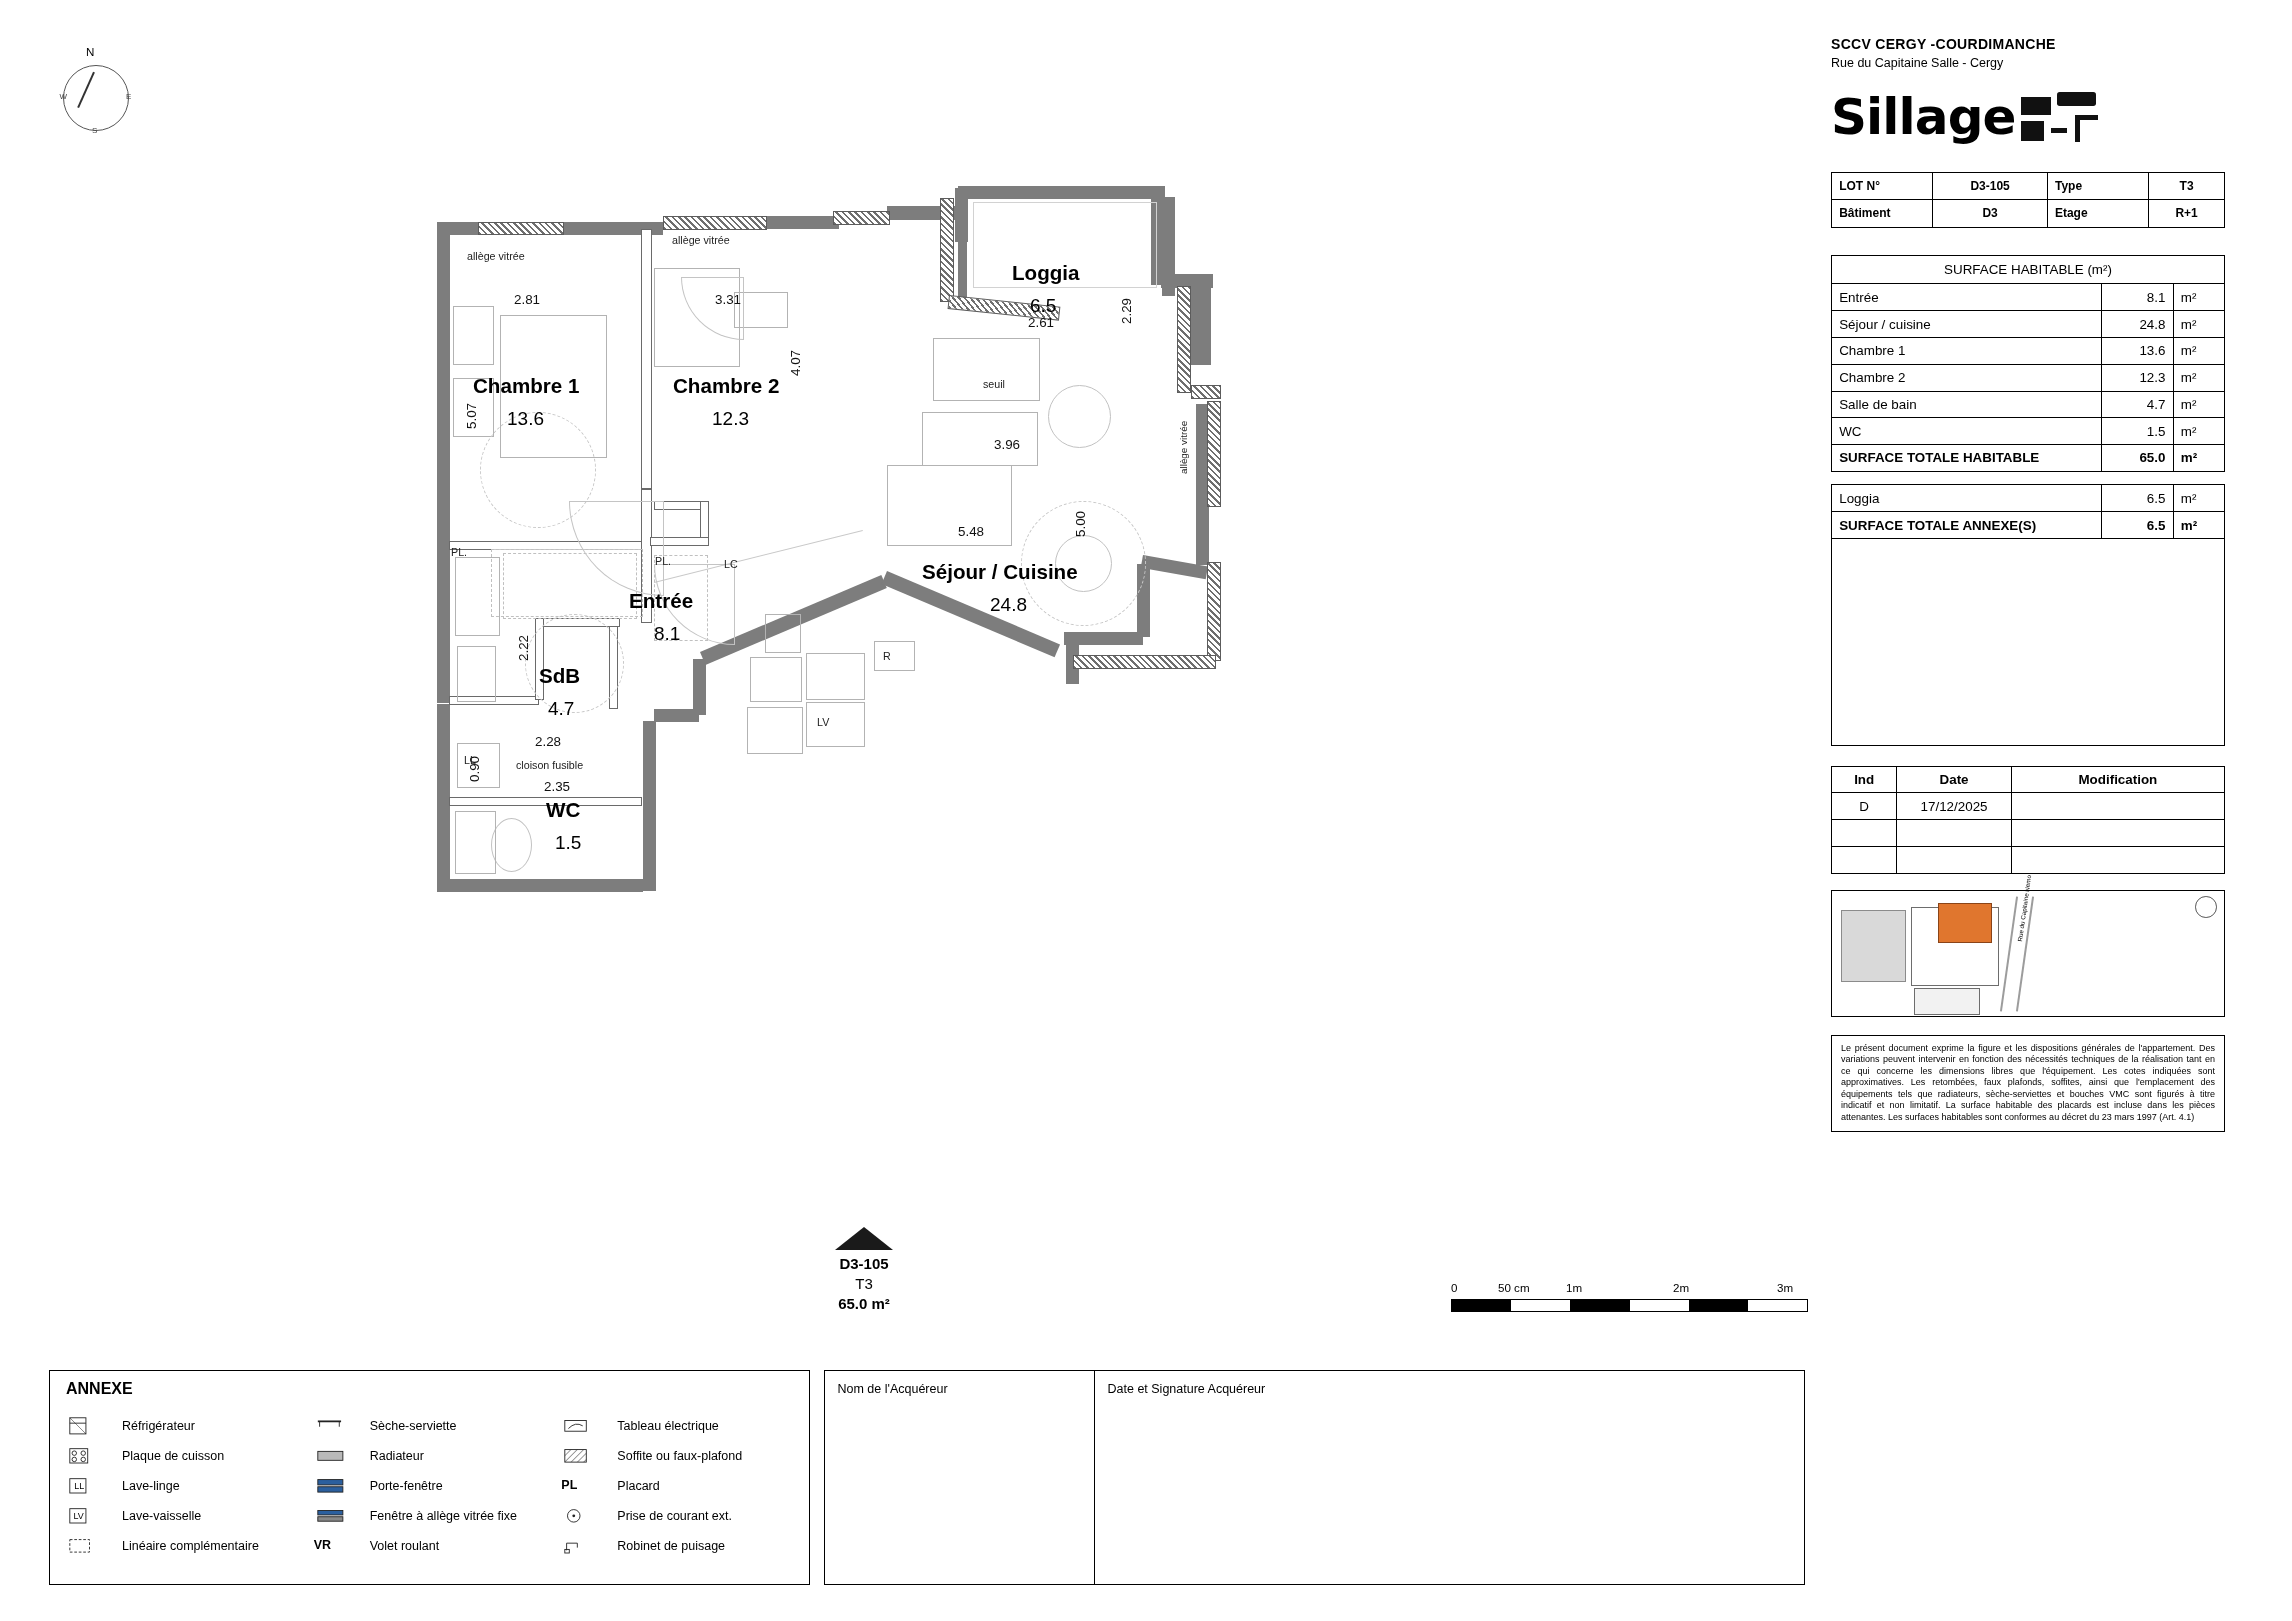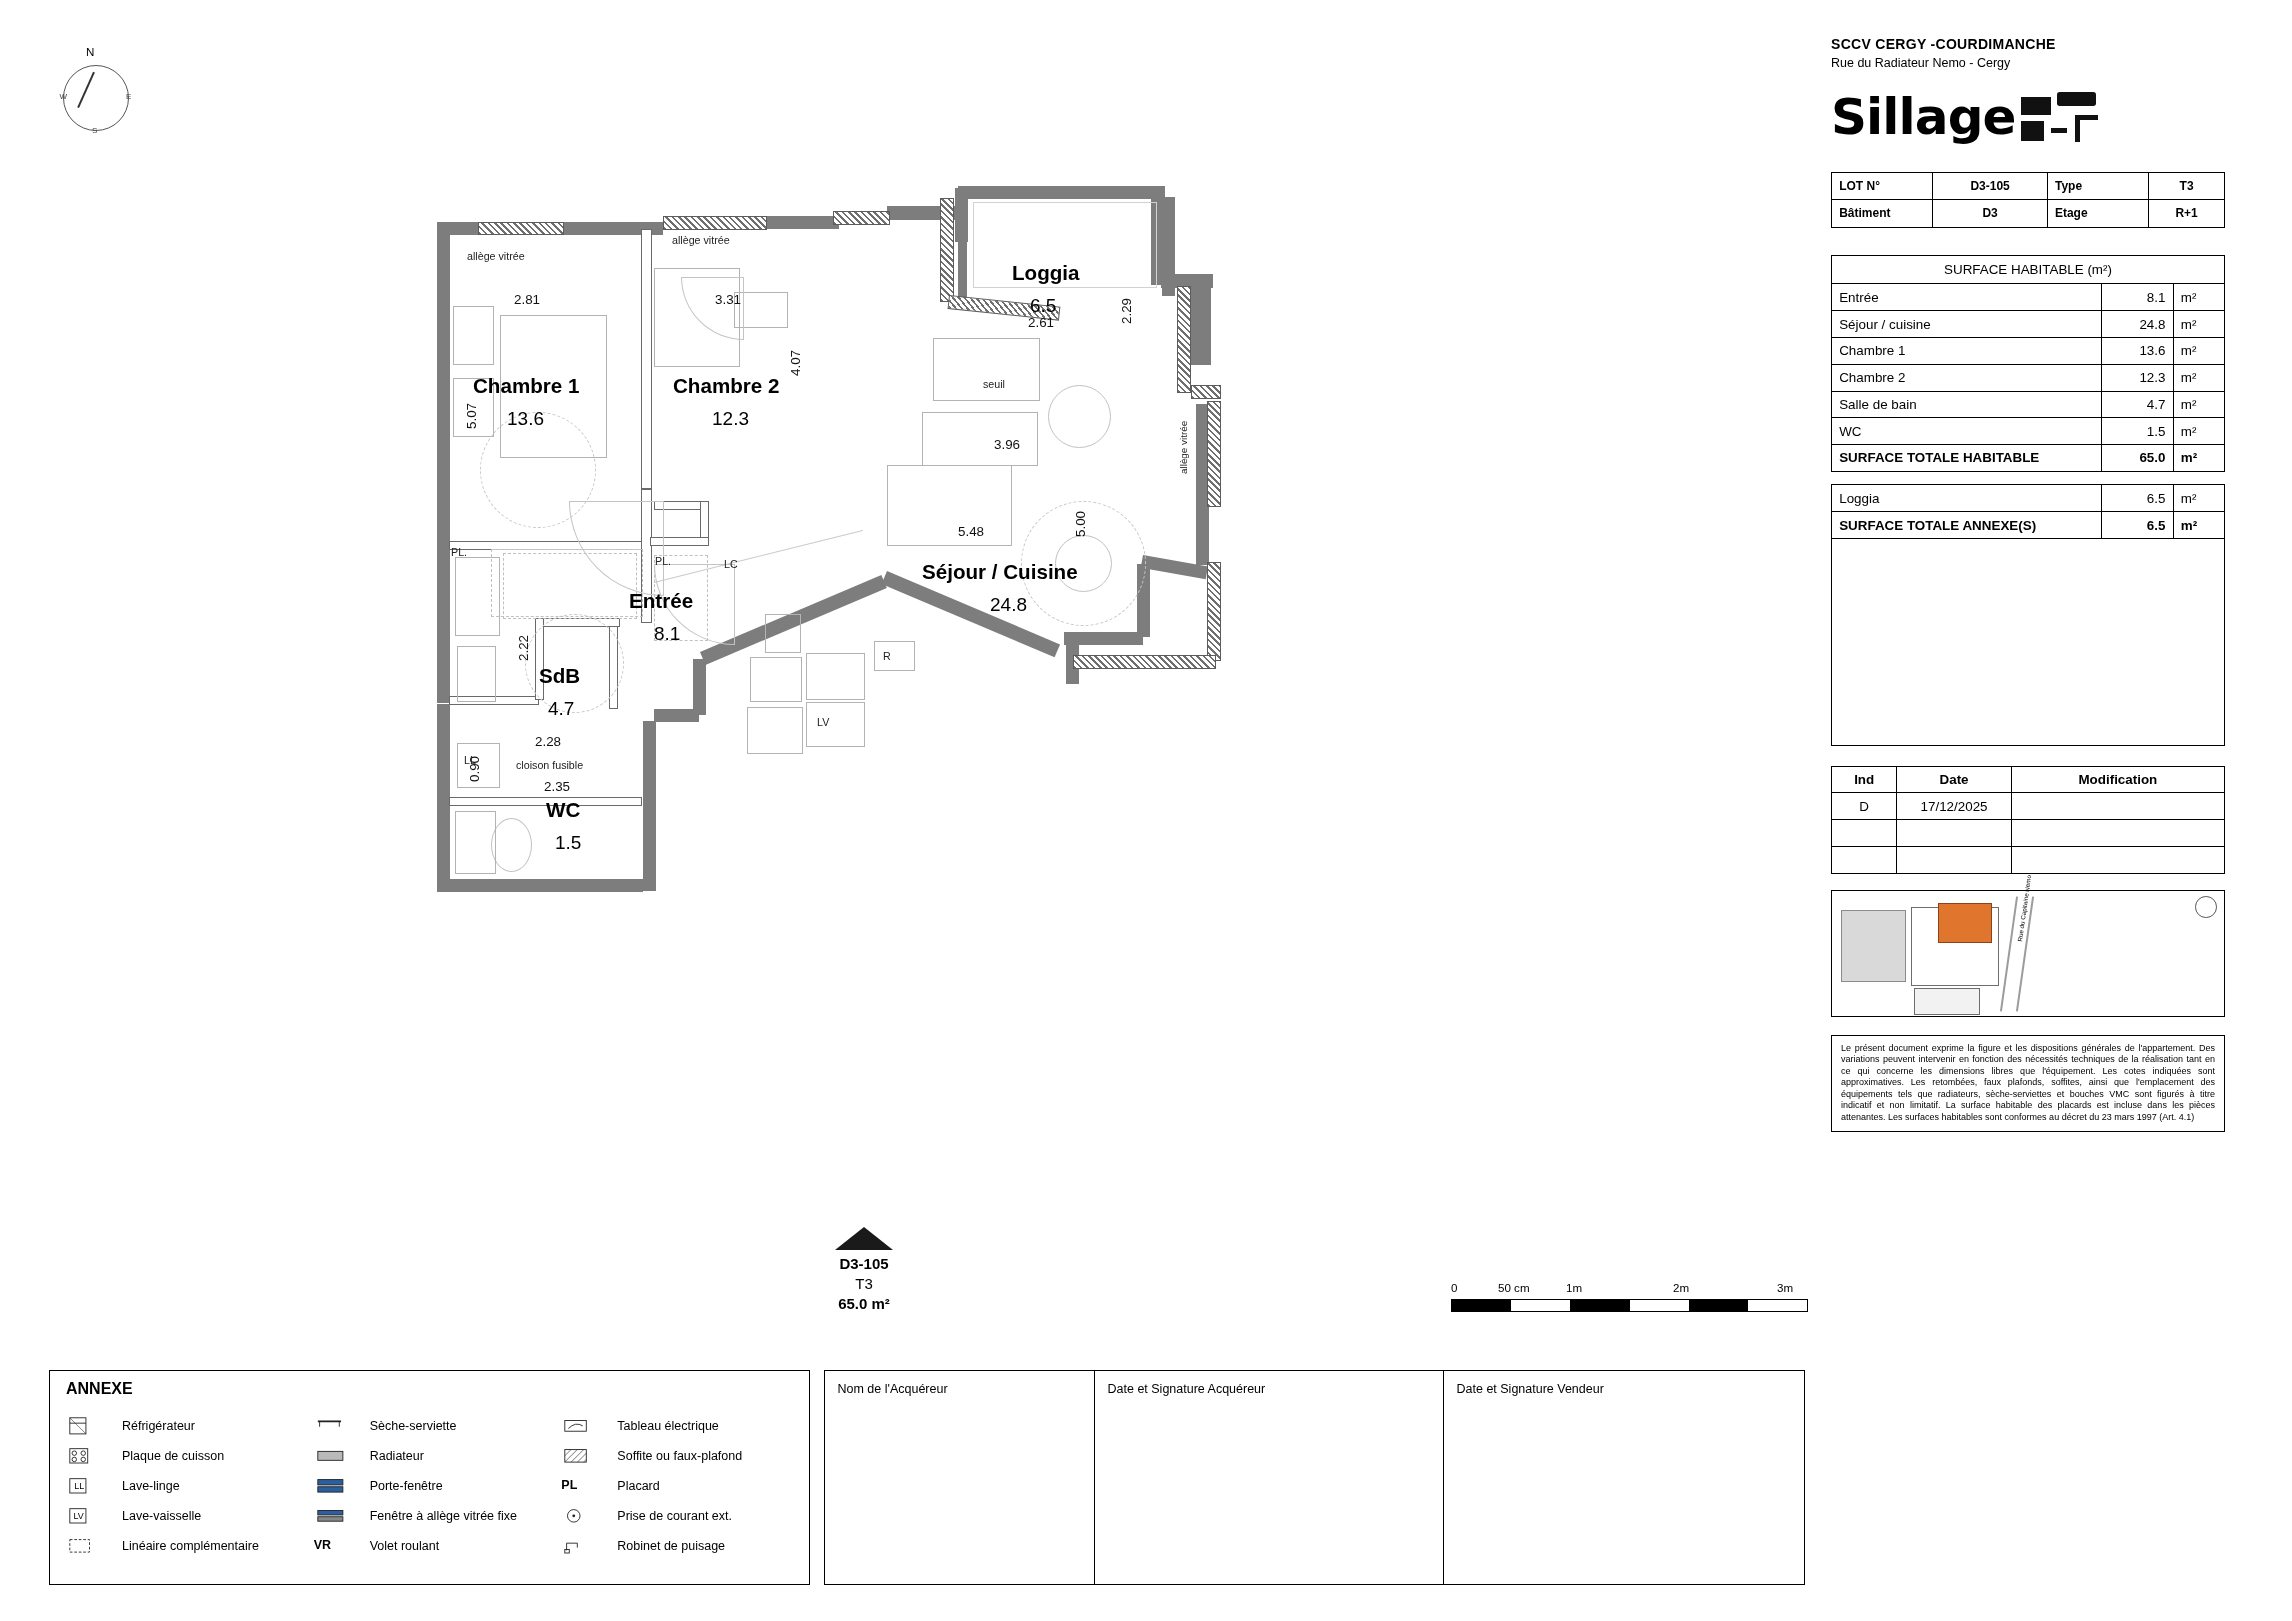--- a/index.html
+++ b/index.html
@@ -261,21 +261,21 @@
         <i style="background:#fff;"></i>
       <i style="background:#000;"></i>
         <i style="background:#fff;"></i>
       <i style="background:#000;"></i>
         <i style="background:#fff;"></i>
     </div>
   </div>
 
   <div class="abs rpanel">
     <div class="company">SCCV   CERGY -COURDIMANCHE</div>
-    <div class="addr">Rue du Radiateur Nemo - Cergy</div>
+    <div class="addr">Rue du Capitaine Salle - Cergy</div>
 
     <div class="logo">
       <div class="word">Sillage</div>
       <div class="mark">
         <i style="left:0;top:5.4px;width:30px;height:18px;"></i>
         <i style="left:36px;top:0;width:39px;height:14.3px;border-radius:2.7px;"></i>
         <i style="left:0;top:29px;width:23px;height:19.7px;"></i>
         <i style="left:30px;top:36px;width:16px;height:5.4px;"></i>
         <i style="left:54px;top:23px;width:5.4px;height:27px;"></i>
         <i style="left:54px;top:23px;width:23px;height:5.4px;"></i>
@@ -542,19 +542,16 @@
     </div>
   </div>
 
   <div class="abs sigbox bx">
     <div class="sigcell" style="left:0;width:269px;">
       <div class="sigtxt">Nom de l'Acquéreur</div>
     </div>
     <div class="sigcell" style="left:269px;width:349px;">
       <div class="sigtxt">Date et Signature Acquéreur</div>
     </div>
-    <div class="sigcell" style="left:618px;width:363px;">
-      <div class="sigtxt">Date et Signature Vendeur</div>
-    </div>
   </div>
 
 </div>
 
 
 </body></html>

